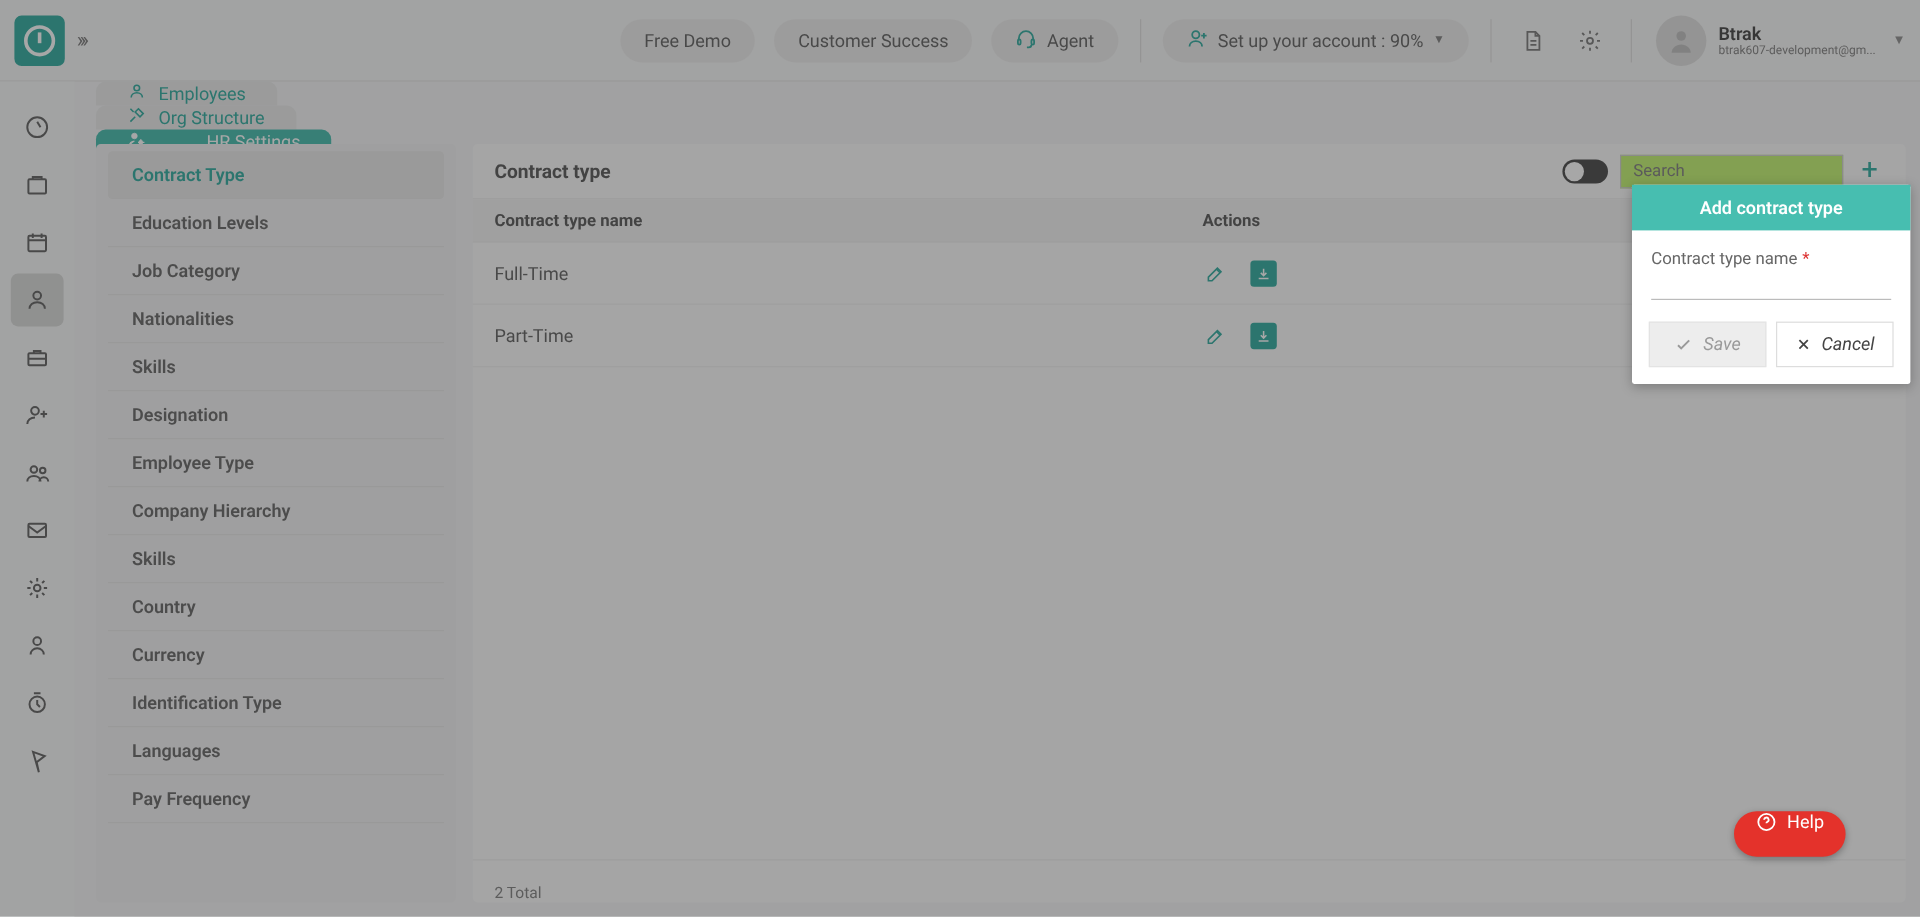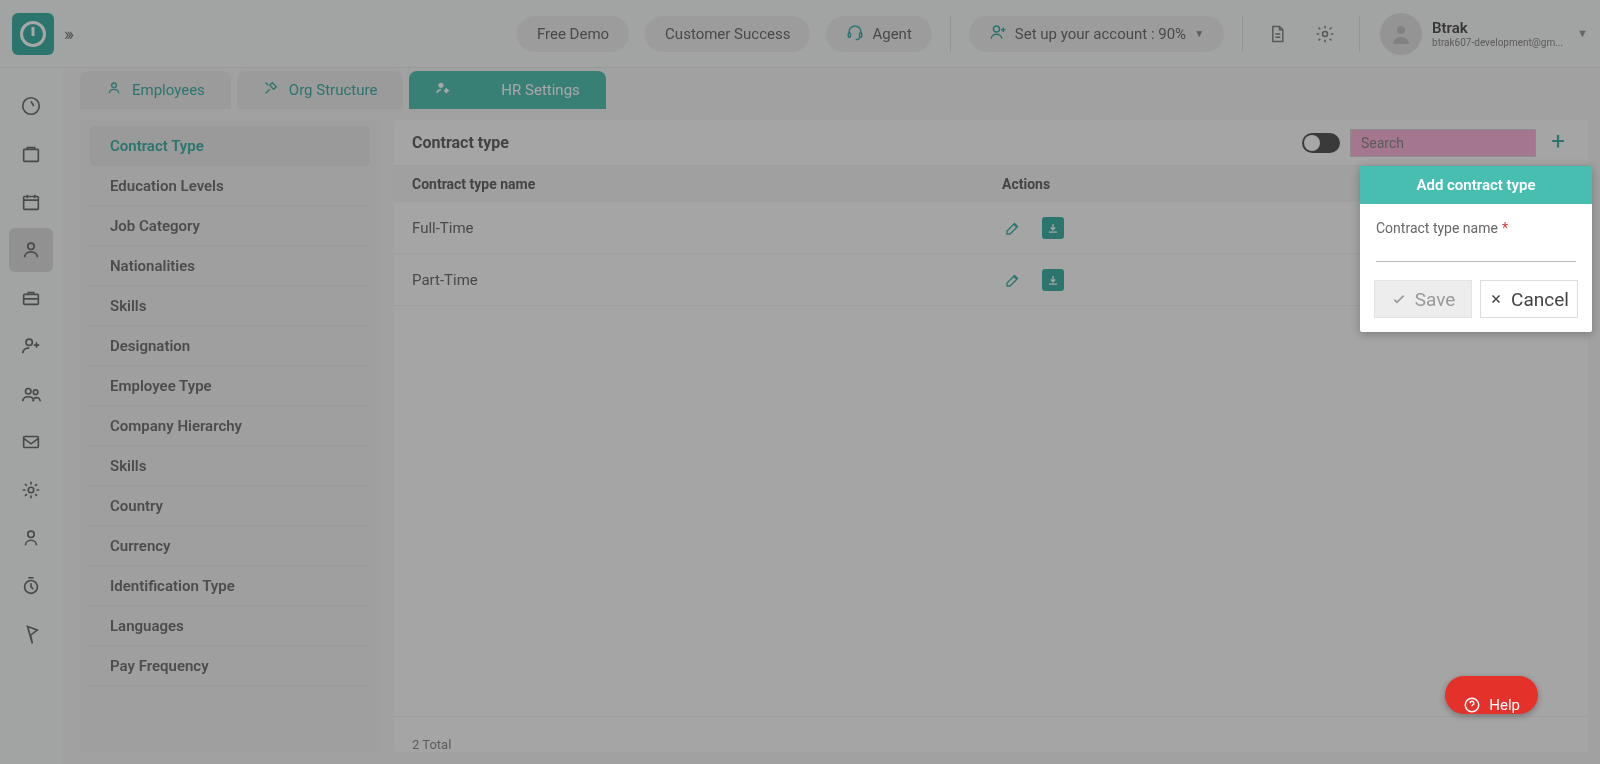--- a/index.html
+++ b/index.html
@@ -41,21 +41,21 @@
     background:#f6f7f7; display:flex; flex-direction:column; align-items:center; padding-top:16px; gap:4px;
   }
   .rail-item{width:44px;height:44px;border-radius:6px;display:flex;align-items:center;justify-content:center;color:#555;cursor:pointer;}
   .rail-item.active{background:#d6d7d6;}
   .rail-item svg{width:22px;height:22px;stroke:#555;fill:none;stroke-width:1.8;}
 
   
   .page { position:absolute; top:68px; left:62px; right:0; bottom:0; }
 
   
-  .tabs { height:44px; display:flex; align-items:center; padding-left:18px; gap:0;}
+  .tabs { height:44px; display:flex; align-items:flex-start; padding-left:18px; gap:0;flex-direction:column;}
   .tab {
     height:38px; display:flex; align-items:center; padding:0 26px; font-size:15px;
     border-top-left-radius:8px; border-top-right-radius:8px; color:#1fa597; cursor:pointer;
     background:#e9eaea; margin-right:6px;
   }
   .tab .ticon{margin-right:10px;}
   .tab.active{ background:#35b6a7; color:#fff;gap:40px;}
   .tab.active .ticon svg *{stroke:#fff;fill:#fff;}
 
   
@@ -65,55 +65,55 @@
   }
   .side-item{ height:40px; display:flex; align-items:center; padding:0 20px; font-size:15px; color:#5a5a5a; font-weight:600; cursor:pointer; border-bottom:1px solid #e6e6e6; margin:0 10px;}
   .side-item.active{ color:#1fa597; background:#e7e7e7; border-radius:4px;}
 
   .mainpane{ flex:1; background:#fbfbfb; border-radius:4px; display:flex; flex-direction:column; position:relative;}
   .mp-header{ height:46px; display:flex; align-items:center; padding:0 18px; border-bottom:1px solid #eee;}
   .mp-title{font-size:16px;font-weight:700;color:#4a4a4a;}
   .mp-header-right{margin-left:auto;display:flex;align-items:center;gap:10px;}
   .toggle{width:38px;height:20px;border-radius:12px;background:#3a3a3a;position:relative;cursor:pointer;}
   .toggle::after{content:"";position:absolute;width:16px;height:16px;border-radius:50%;background:#fff;left:2px;top:2px;}
-  .search-box{width:186px;height:28px;border:1px solid #ccc;background:#f9a8d4; font-size:14px; padding:0 10px; color:#555;}
+  .search-box{width:186px;height:28px;border:1px solid #ccc;background:#bef264; font-size:14px; padding:0 10px; color:#555;}
   .add-btn{width:24px;height:24px;color:#1fa597;font-size:24px;line-height:20px;cursor:pointer;text-align:center;}
 
   .grid-head{display:flex;height:36px;align-items:center;padding:0 18px;border-bottom:1px solid #eee;background:#f3f3f3;font-weight:700;font-size:14px;color:#4a4a4a;}
   .col-name{flex:0 0 590px;}
   .col-actions{flex:0 0 200px;}
   .grid-row{display:flex;height:52px;align-items:center;padding:0 18px;border-bottom:1px solid #f0f0f0;font-size:15px;color:#555;}
   .row-actions{display:flex;gap:18px;}
   .act-btn{width:22px;height:22px;display:flex;align-items:center;justify-content:center;color:#1fa597;cursor:pointer;}
   .act-btn.archive{background:#1fa597;border-radius:3px;}
   .act-btn.archive svg *{stroke:#fff;}
   .mp-footer{margin-top:auto;height:36px;display:flex;align-items:flex-end;padding:0 18px;border-top:1px solid #eee;font-size:13px;color:#777;}
 
   
   .dim { position:absolute; inset:0; background:rgba(60,60,60,0.45); pointer-events:none; z-index:20;}
 
   
   .popover{
-    position:absolute; top:166px; right:8px; width:232px; background:#fff;
+    position:absolute; top:154px; right:8px; width:232px; background:#fff;
     box-shadow:0 2px 10px rgba(0,0,0,.25); border-radius:2px; z-index:30;
   }
   .pop-head{background:#47beb0;color:#fff;font-size:15px;font-weight:600;text-align:center;padding:10px 8px;}
   .pop-body{padding:16px 16px 4px 16px;}
   .field-label{font-size:14px;color:#666;}
   .field-label .req{color:#d33;margin-left:4px;}
   .field-input{width:100%;border:none;border-bottom:1px solid #bbb;height:24px;font-size:14px;padding:2px 0;margin-top:2px;margin-bottom:14px;outline:none;}
   .pop-actions{display:flex;gap:8px;padding:0 14px 14px 14px;}
-  .btn{flex:1;height:38px;display:flex;align-items:center;justify-content:center;font-size:19px;border:1px solid #ddd;background:#fff;cursor:pointer;gap:8px;}
+  .btn{flex:1;height:38px;display:flex;align-items:center;justify-content:center;font-size:15px;border:1px solid #ddd;background:#fff;cursor:pointer;gap:8px;font-style:italic;}
   .btn.save{background:#ededed;color:#9a9a9a;border-color:#e3e3e3;}
   .btn.save svg *{stroke:#9a9a9a;}
   .btn.cancel{color:#444;}
   .btn.cancel svg *{stroke:#444;}
 
   
-  .help-fab{position:absolute;bottom:50px;right:62px;z-index:40;background:#e4322b;color:#fff;height:38px;border-radius:20px;padding:0 18px;display:flex;align-items:flex-end;gap:8px;font-size:15px;cursor:pointer;box-shadow:0 2px 6px rgba(0,0,0,.3);}
+  .help-fab{position:absolute;bottom:50px;right:62px;z-index:40;background:#e4322b;color:#fff;height:38px;border-radius:20px;padding:0 18px;display:flex;align-items:flex-start;gap:8px;font-size:15px;cursor:pointer;box-shadow:0 2px 6px rgba(0,0,0,.3);}
   .help-fab svg{width:18px;height:18px;}
   .help-fab svg *{stroke:#fff;fill:none;stroke-width:2;}
 
   
   .hairline{position:absolute;top:0;left:0;right:0;height:2px;background:#ddd;}
 </style>
 </head>
 <body>
 
 <div class="hairline"></div>

